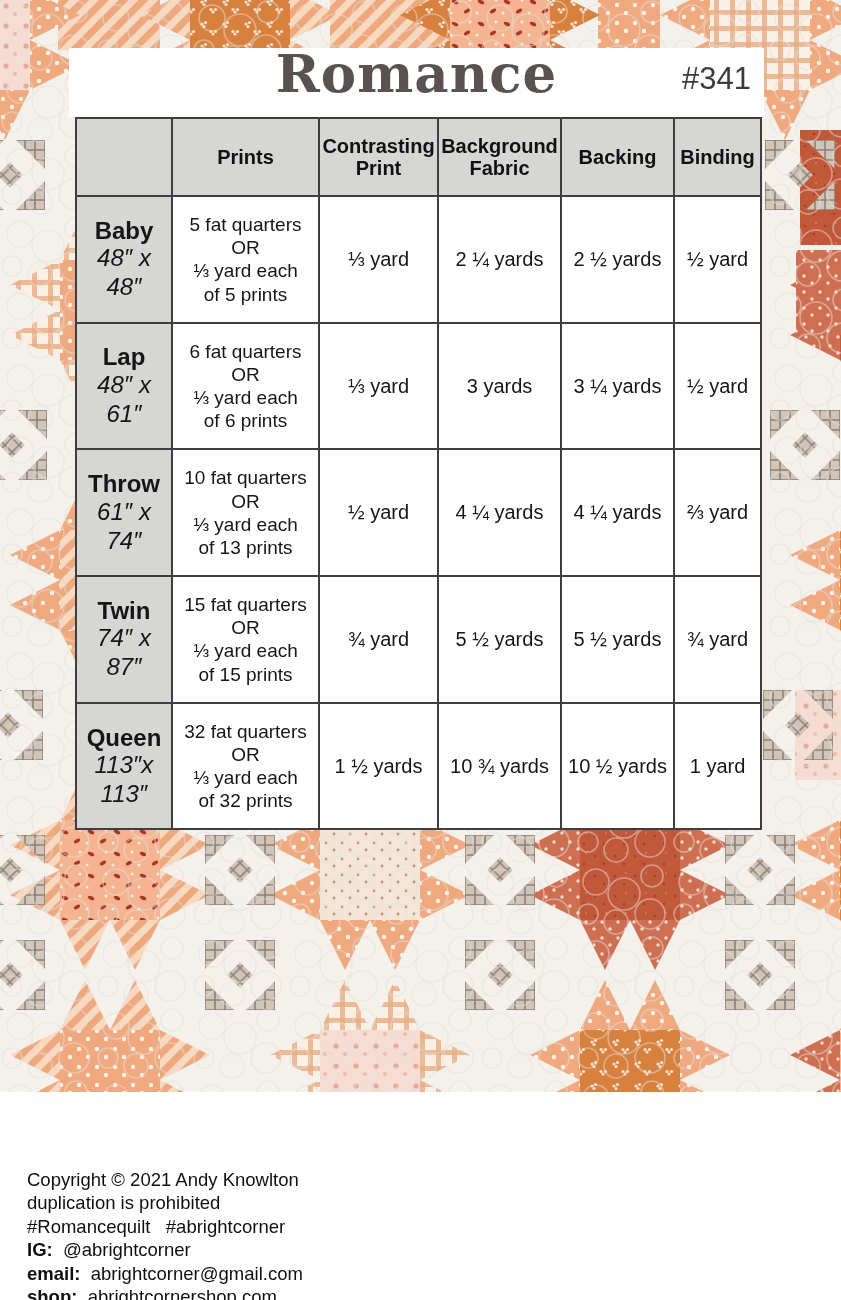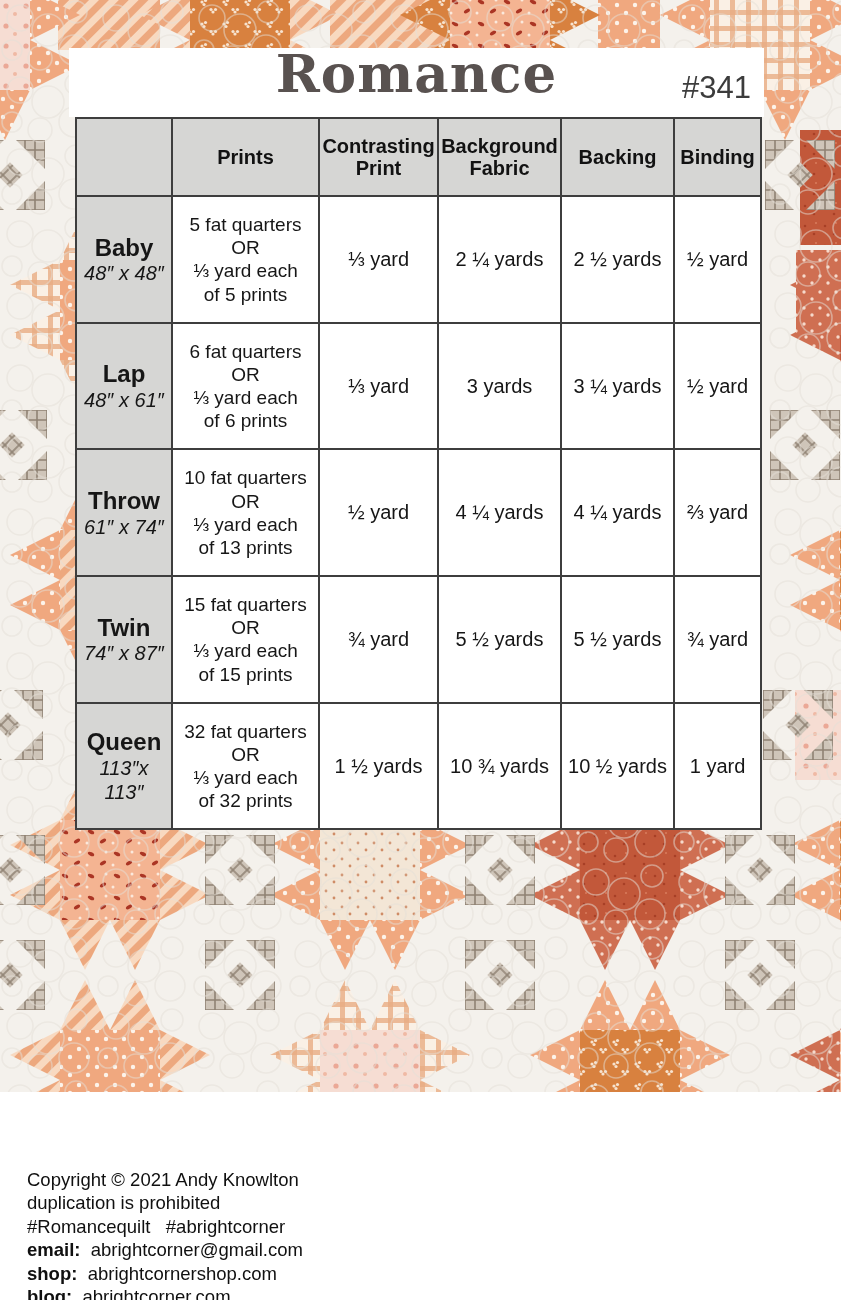--- a/index.html
+++ b/index.html
@@ -6,31 +6,31 @@
   .page{position:relative;width:841px;height:1300px;overflow:hidden;background:#ffffff;
         font-family:"Liberation Sans",sans-serif;}
   .quilt{position:absolute;left:0;top:0;}
 
   
   .title-panel{position:absolute;left:69px;top:48px;width:695px;height:69px;background:#ffffff;}
   .title{position:absolute;left:0;right:0;top:-6px;text-align:center;
          font-family:"DejaVu Serif",serif;font-weight:bold;font-size:53px;
          color:#595250;letter-spacing:1px;}
   .pattern-no{position:absolute;right:13px;top:13px;font-size:31px;color:#3c3c3c;
-              font-family:"Liberation Sans",sans-serif;margin-top:9px;}
+              font-family:"Liberation Sans",sans-serif;}
 
   
   table.size-table{position:absolute;left:75px;top:117px;border-collapse:collapse;
                    table-layout:fixed;background:#ffffff;}
   .size-table th,.size-table td{border:2px solid #3e3e3e;text-align:center;vertical-align:middle;
       color:#161616;padding:16px 2px;font-family:"Liberation Sans","DejaVu Sans",sans-serif;}
   .size-table th{background:#d6d6d4;font-size:20px;font-weight:bold;line-height:1.1;color:#121212;}
   td.size-cell{background:#d6d6d4;}
   .size-name{display:block;font-size:24px;font-weight:bold;line-height:1.15;}
-  .size-dims{display:block;font-size:20px;font-style:italic;line-height:1.2;}
+  .size-dims{display:block;font-size:24px;font-style:italic;line-height:1.2;}
   td.val-cell{font-size:20px;}
   td.prints-cell{font-size:19px;line-height:1.22;}
   .or-line{font-weight:normal;text-align:center;}
   tr.hdr{height:54px;}
   tr.r0{height:125px;} tr.r1{height:117px;} tr.r2{height:118px;}
   tr.r3{height:120px;} tr.r4{height:117px;}
 
   
   .footer{position:absolute;left:0;top:1092px;width:832px;height:208px;background:#ffffff;margin-top:44px;}
   .footer-lines{position:absolute;left:27px;top:32px;font-size:18.5px;line-height:23.4px;color:#101010;}
@@ -298,19 +298,20 @@
         <td class="val-cell">1 yard</td>
       </tr>
     </tbody>
   </table>
 
   <div class="footer">
     <div class="footer-lines">
       <div class="fline"><span class="ftext">Copyright © 2021 Andy Knowlton</span></div>
       <div class="fline"><span class="ftext">duplication is prohibited</span></div>
       <div class="fline"><span class="ftext">#Romancequilt   #abrightcorner</span></div>
+      <div class="fline"><span class="fprefix">IG:</span><span class="ftext">@abrightcorner</span></div>
       <div class="fline"><span class="fprefix">email:</span><span class="ftext">abrightcorner@gmail.com</span></div>
       <div class="fline"><span class="fprefix">shop:</span><span class="ftext">abrightcornershop.com</span></div>
       <div class="fline"><span class="fprefix">blog:</span><span class="ftext">abrightcorner.com</span></div>
     </div>
   </div>
 
 </div>
 
 </body></html>

